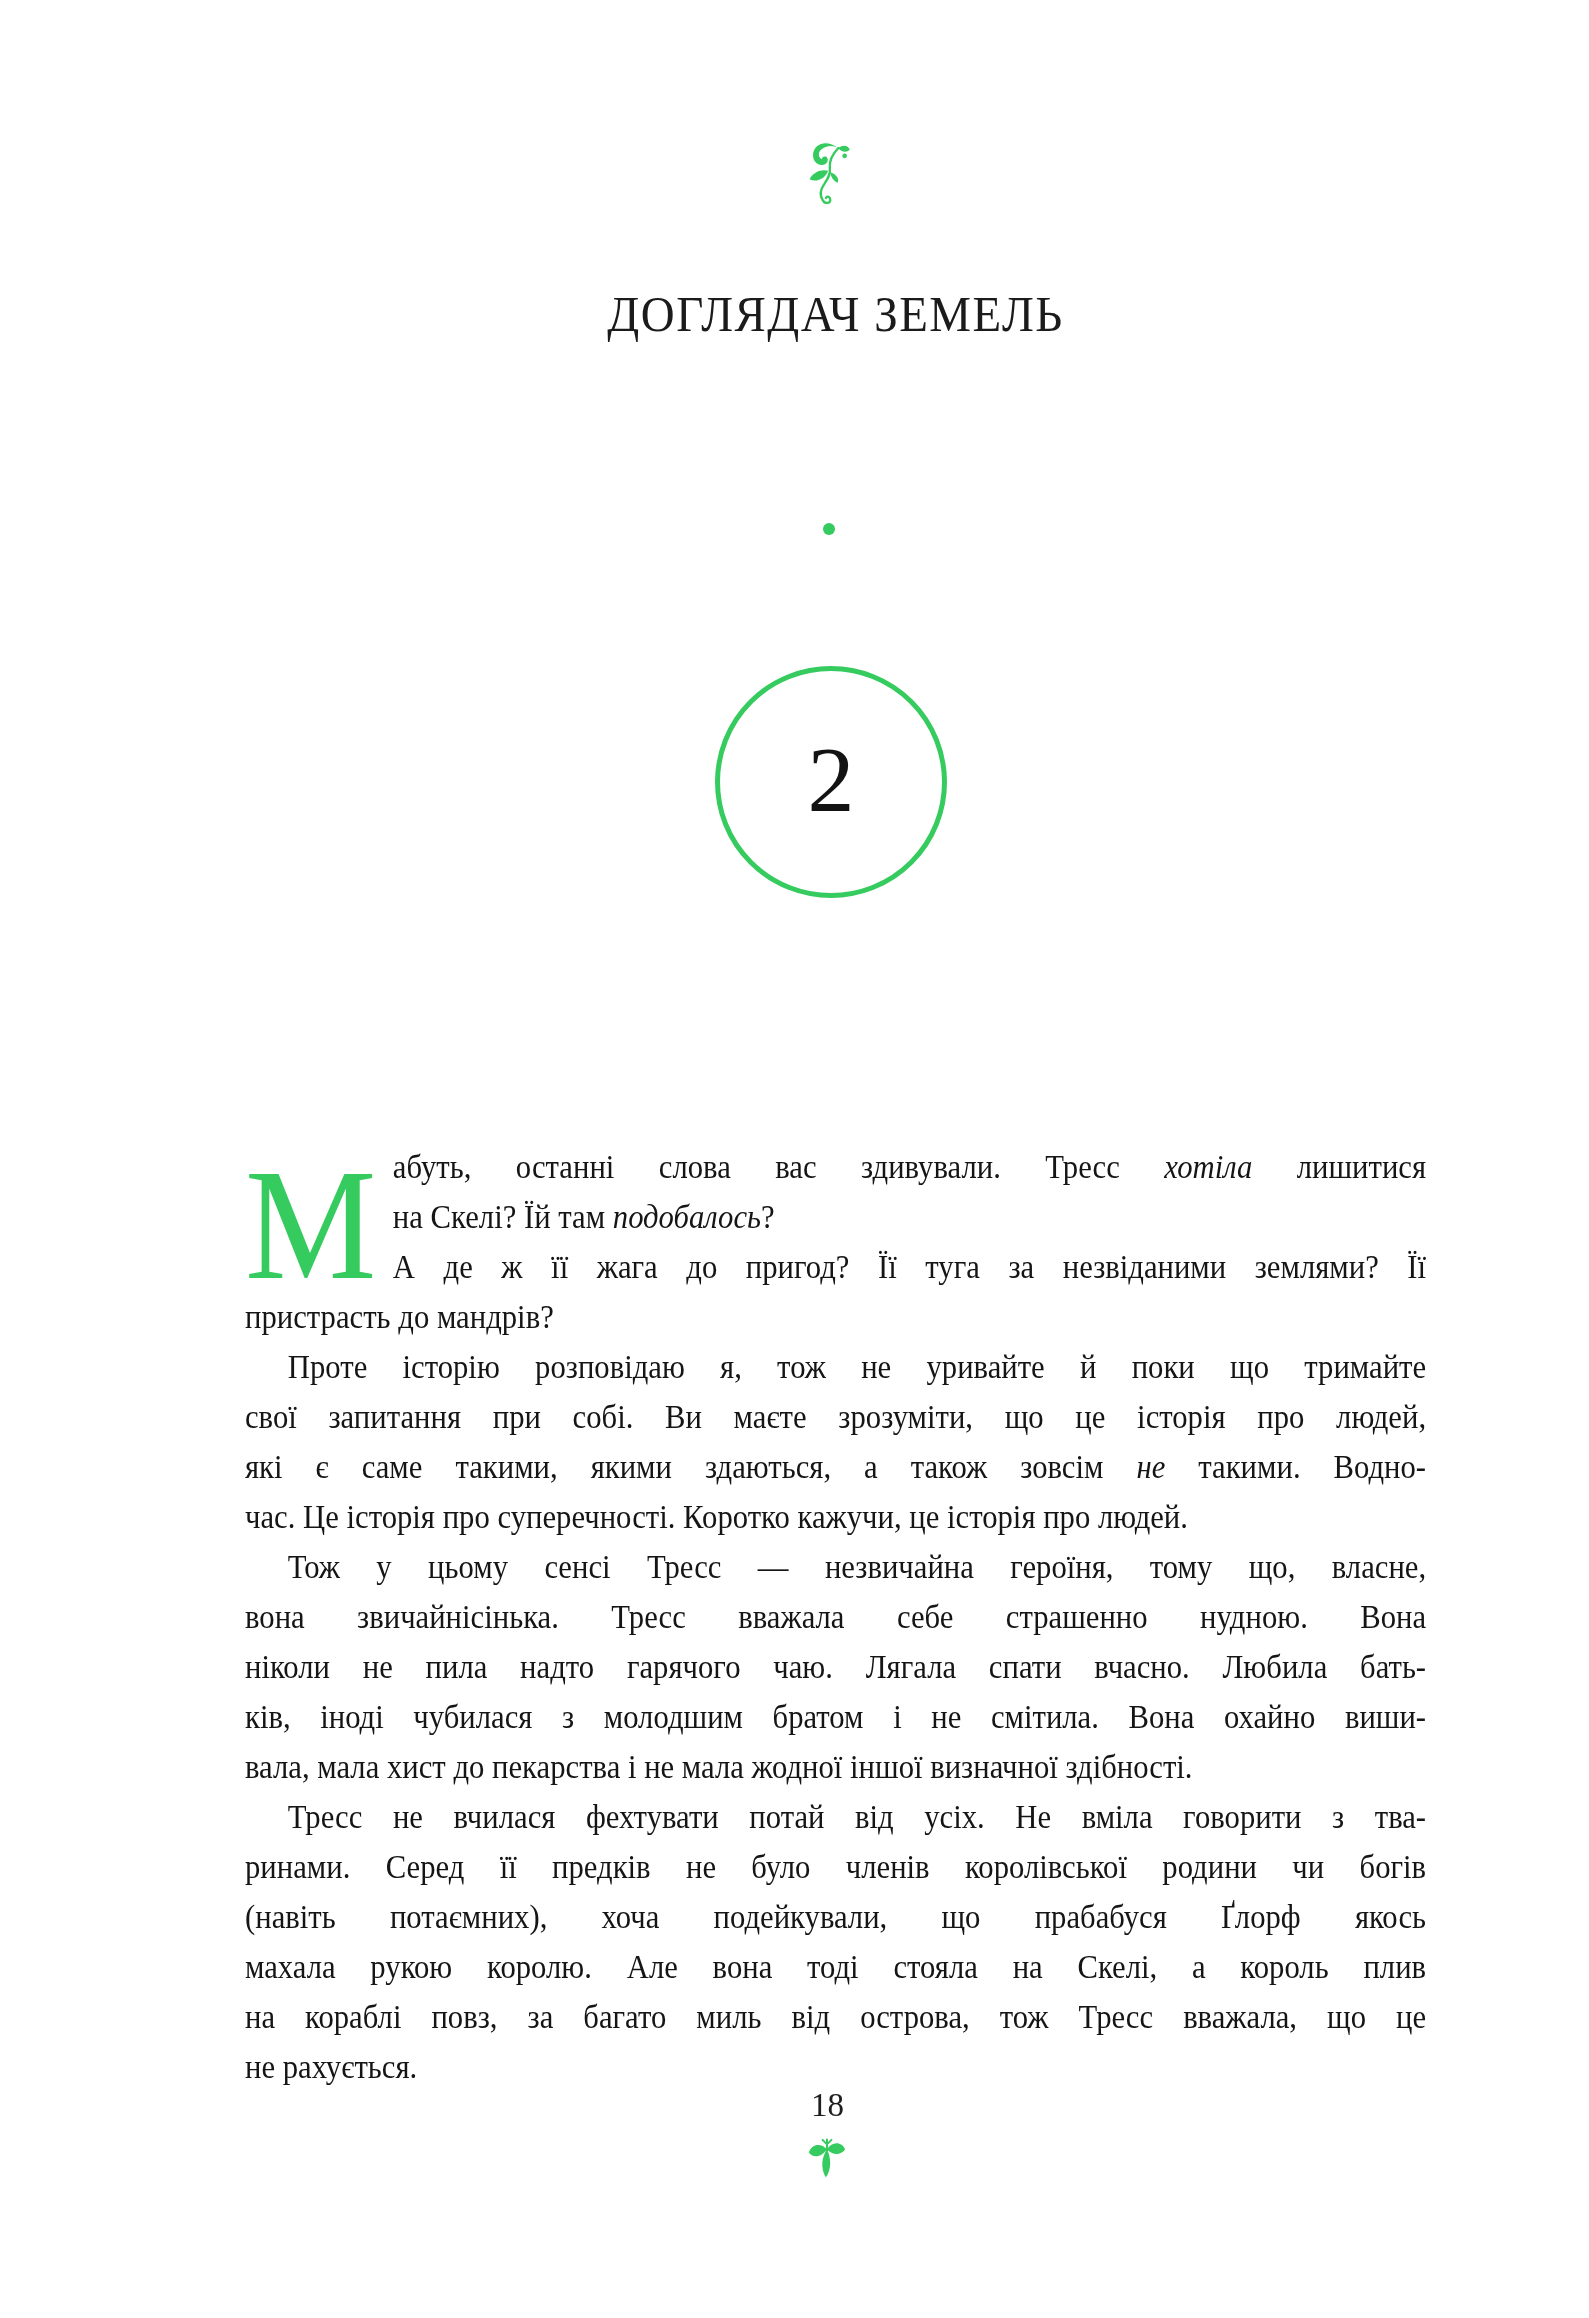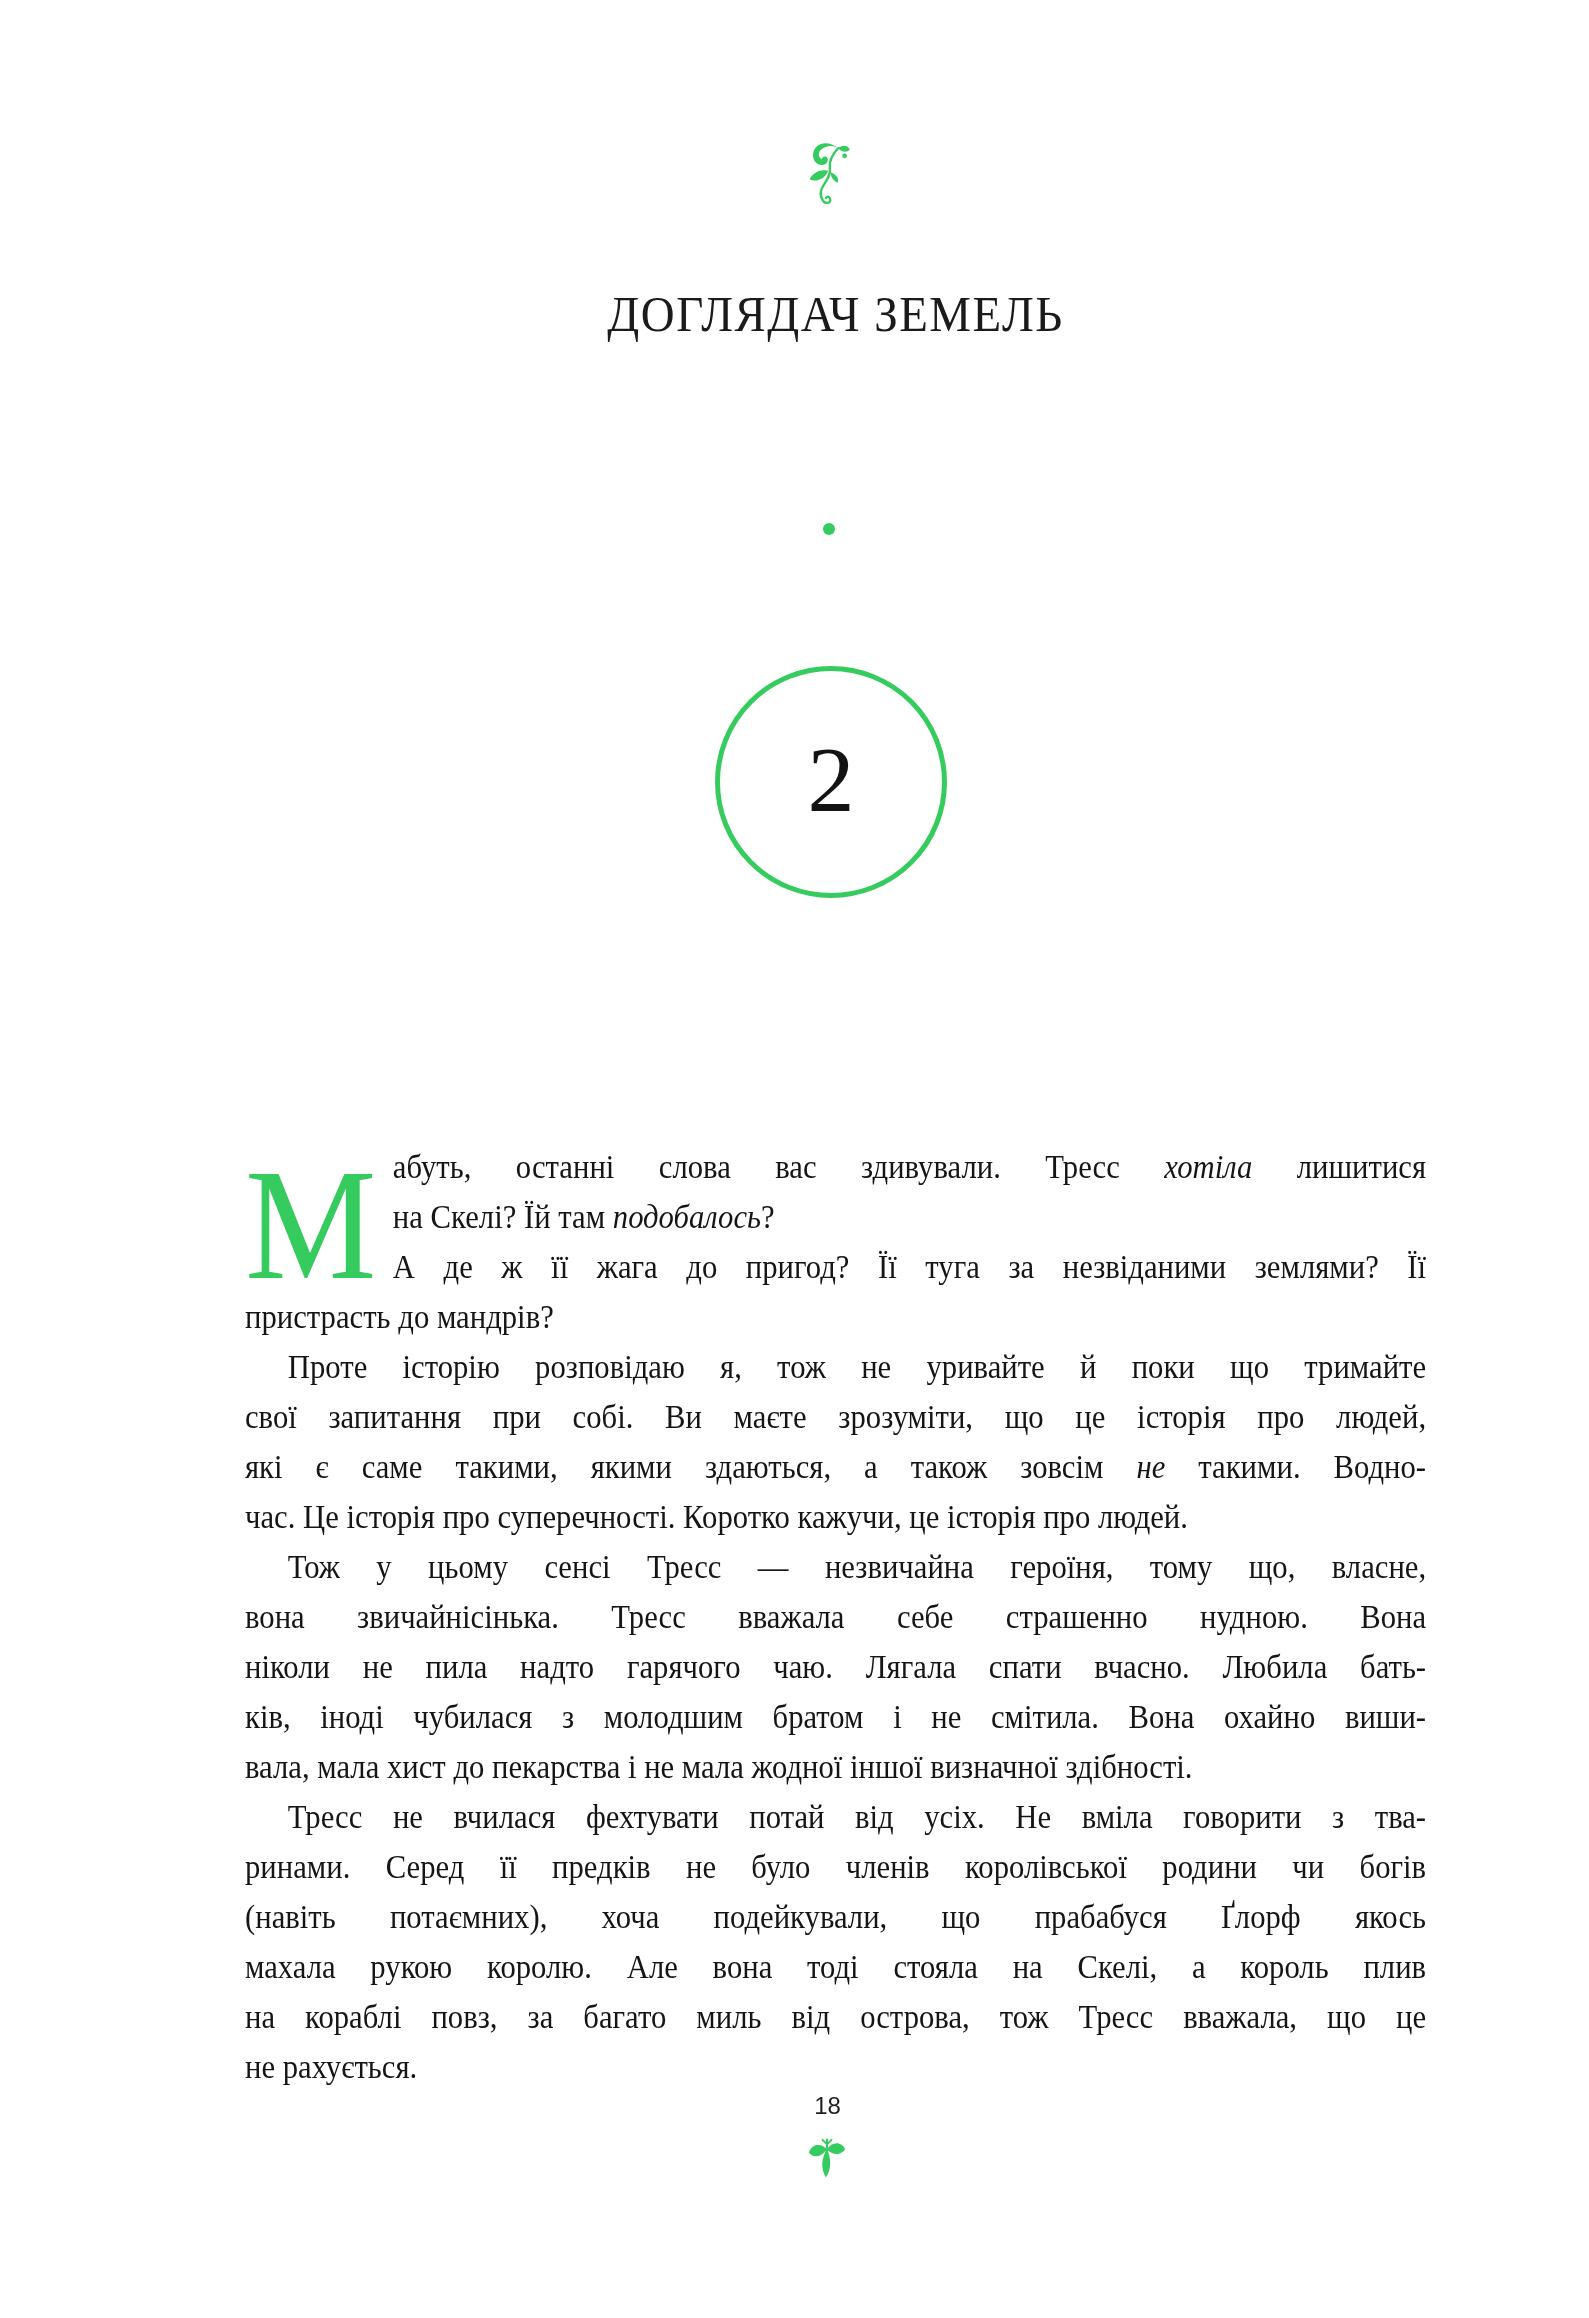--- a/index.html
+++ b/index.html
@@ -54,22 +54,22 @@
   .drop-cap{
     position:absolute;left:0;top:3.3px;
     font-size:159px;line-height:1;color:var(--accent,#36cb5f);
   }
   
   .pagenum-wrap{
     position:absolute;left:237px;top:2089px;width:1181px;
     text-align:center;
   }
   .pagenum-wrap span{
-    font-family:Liberation Sans, sans-serif;
-    font-size:24px;color:#1e1e1e;line-height:33px;
+    font-family:Liberation Serif, serif;
+    font-size:33px;color:#1e1e1e;line-height:33px;
   }
   .orn-bottom{position:absolute;left:806px;top:2135px;width:42px;height:51px;}
   .green-fill{fill:var(--accent,#36cb5f);}
   .green-stroke{stroke:var(--accent,#36cb5f);fill:none;stroke-linecap:round;}
 </style>
 </head>
 <body>
 
 <div class="page">
 

